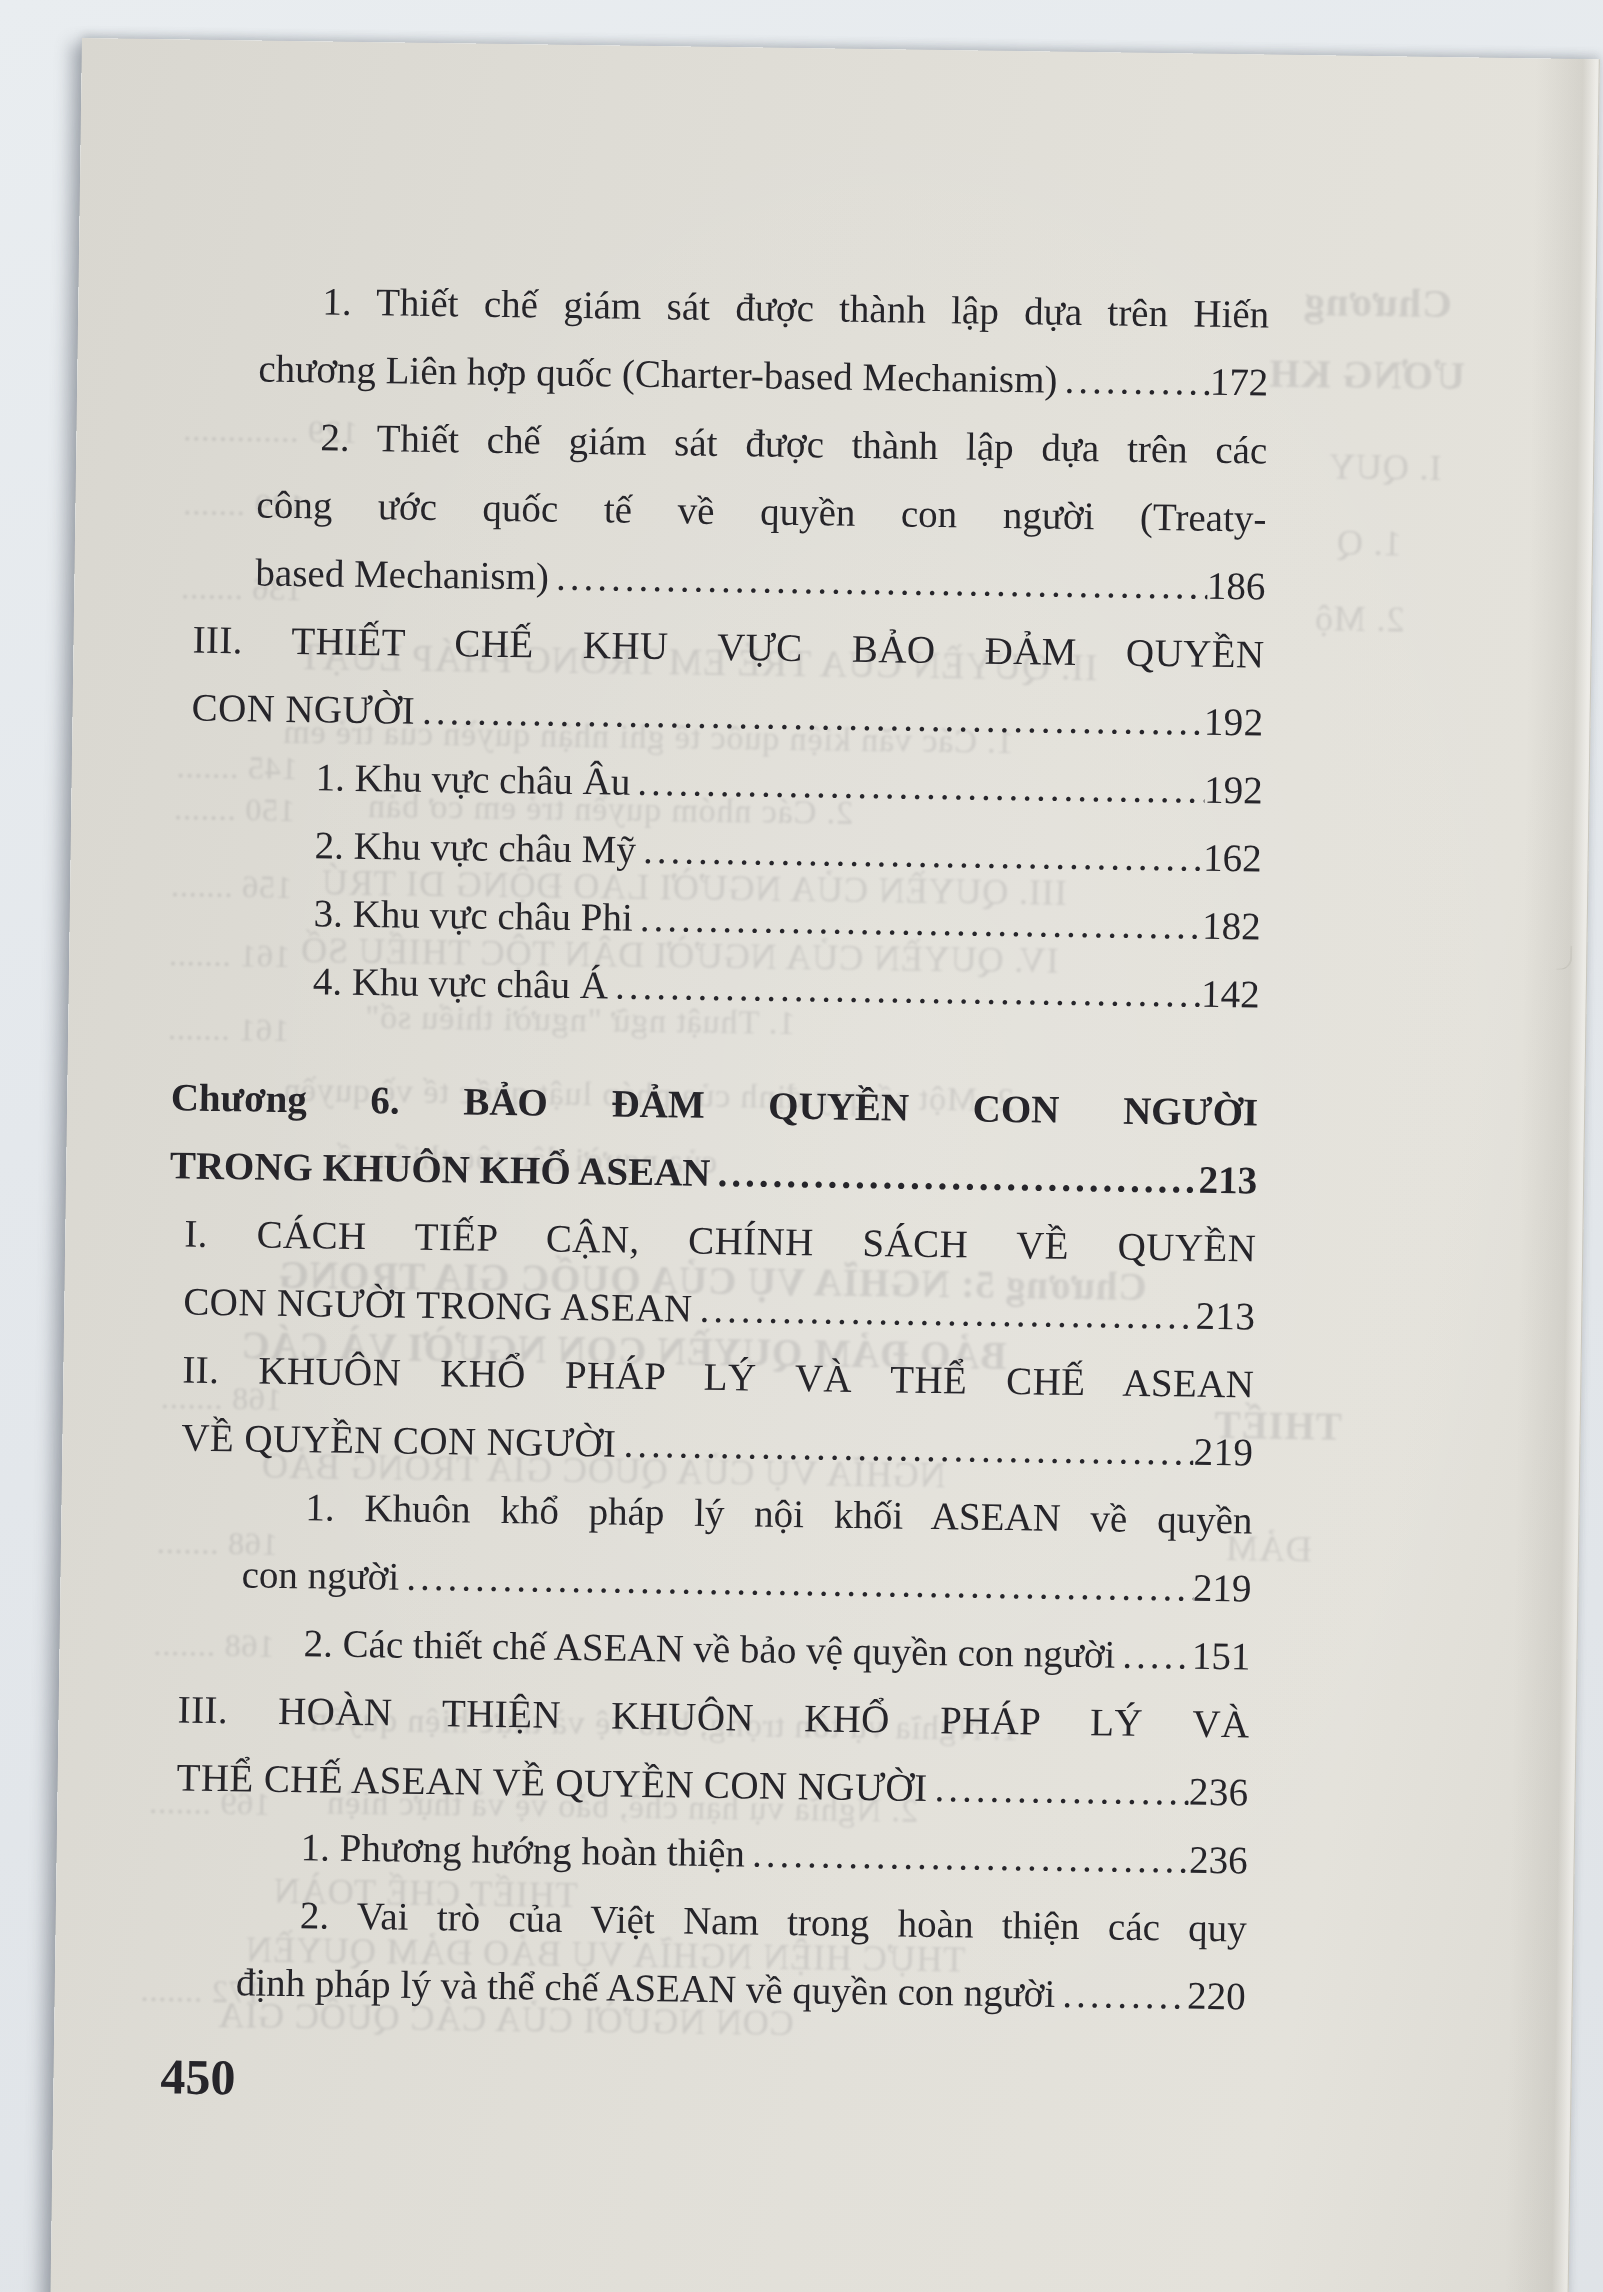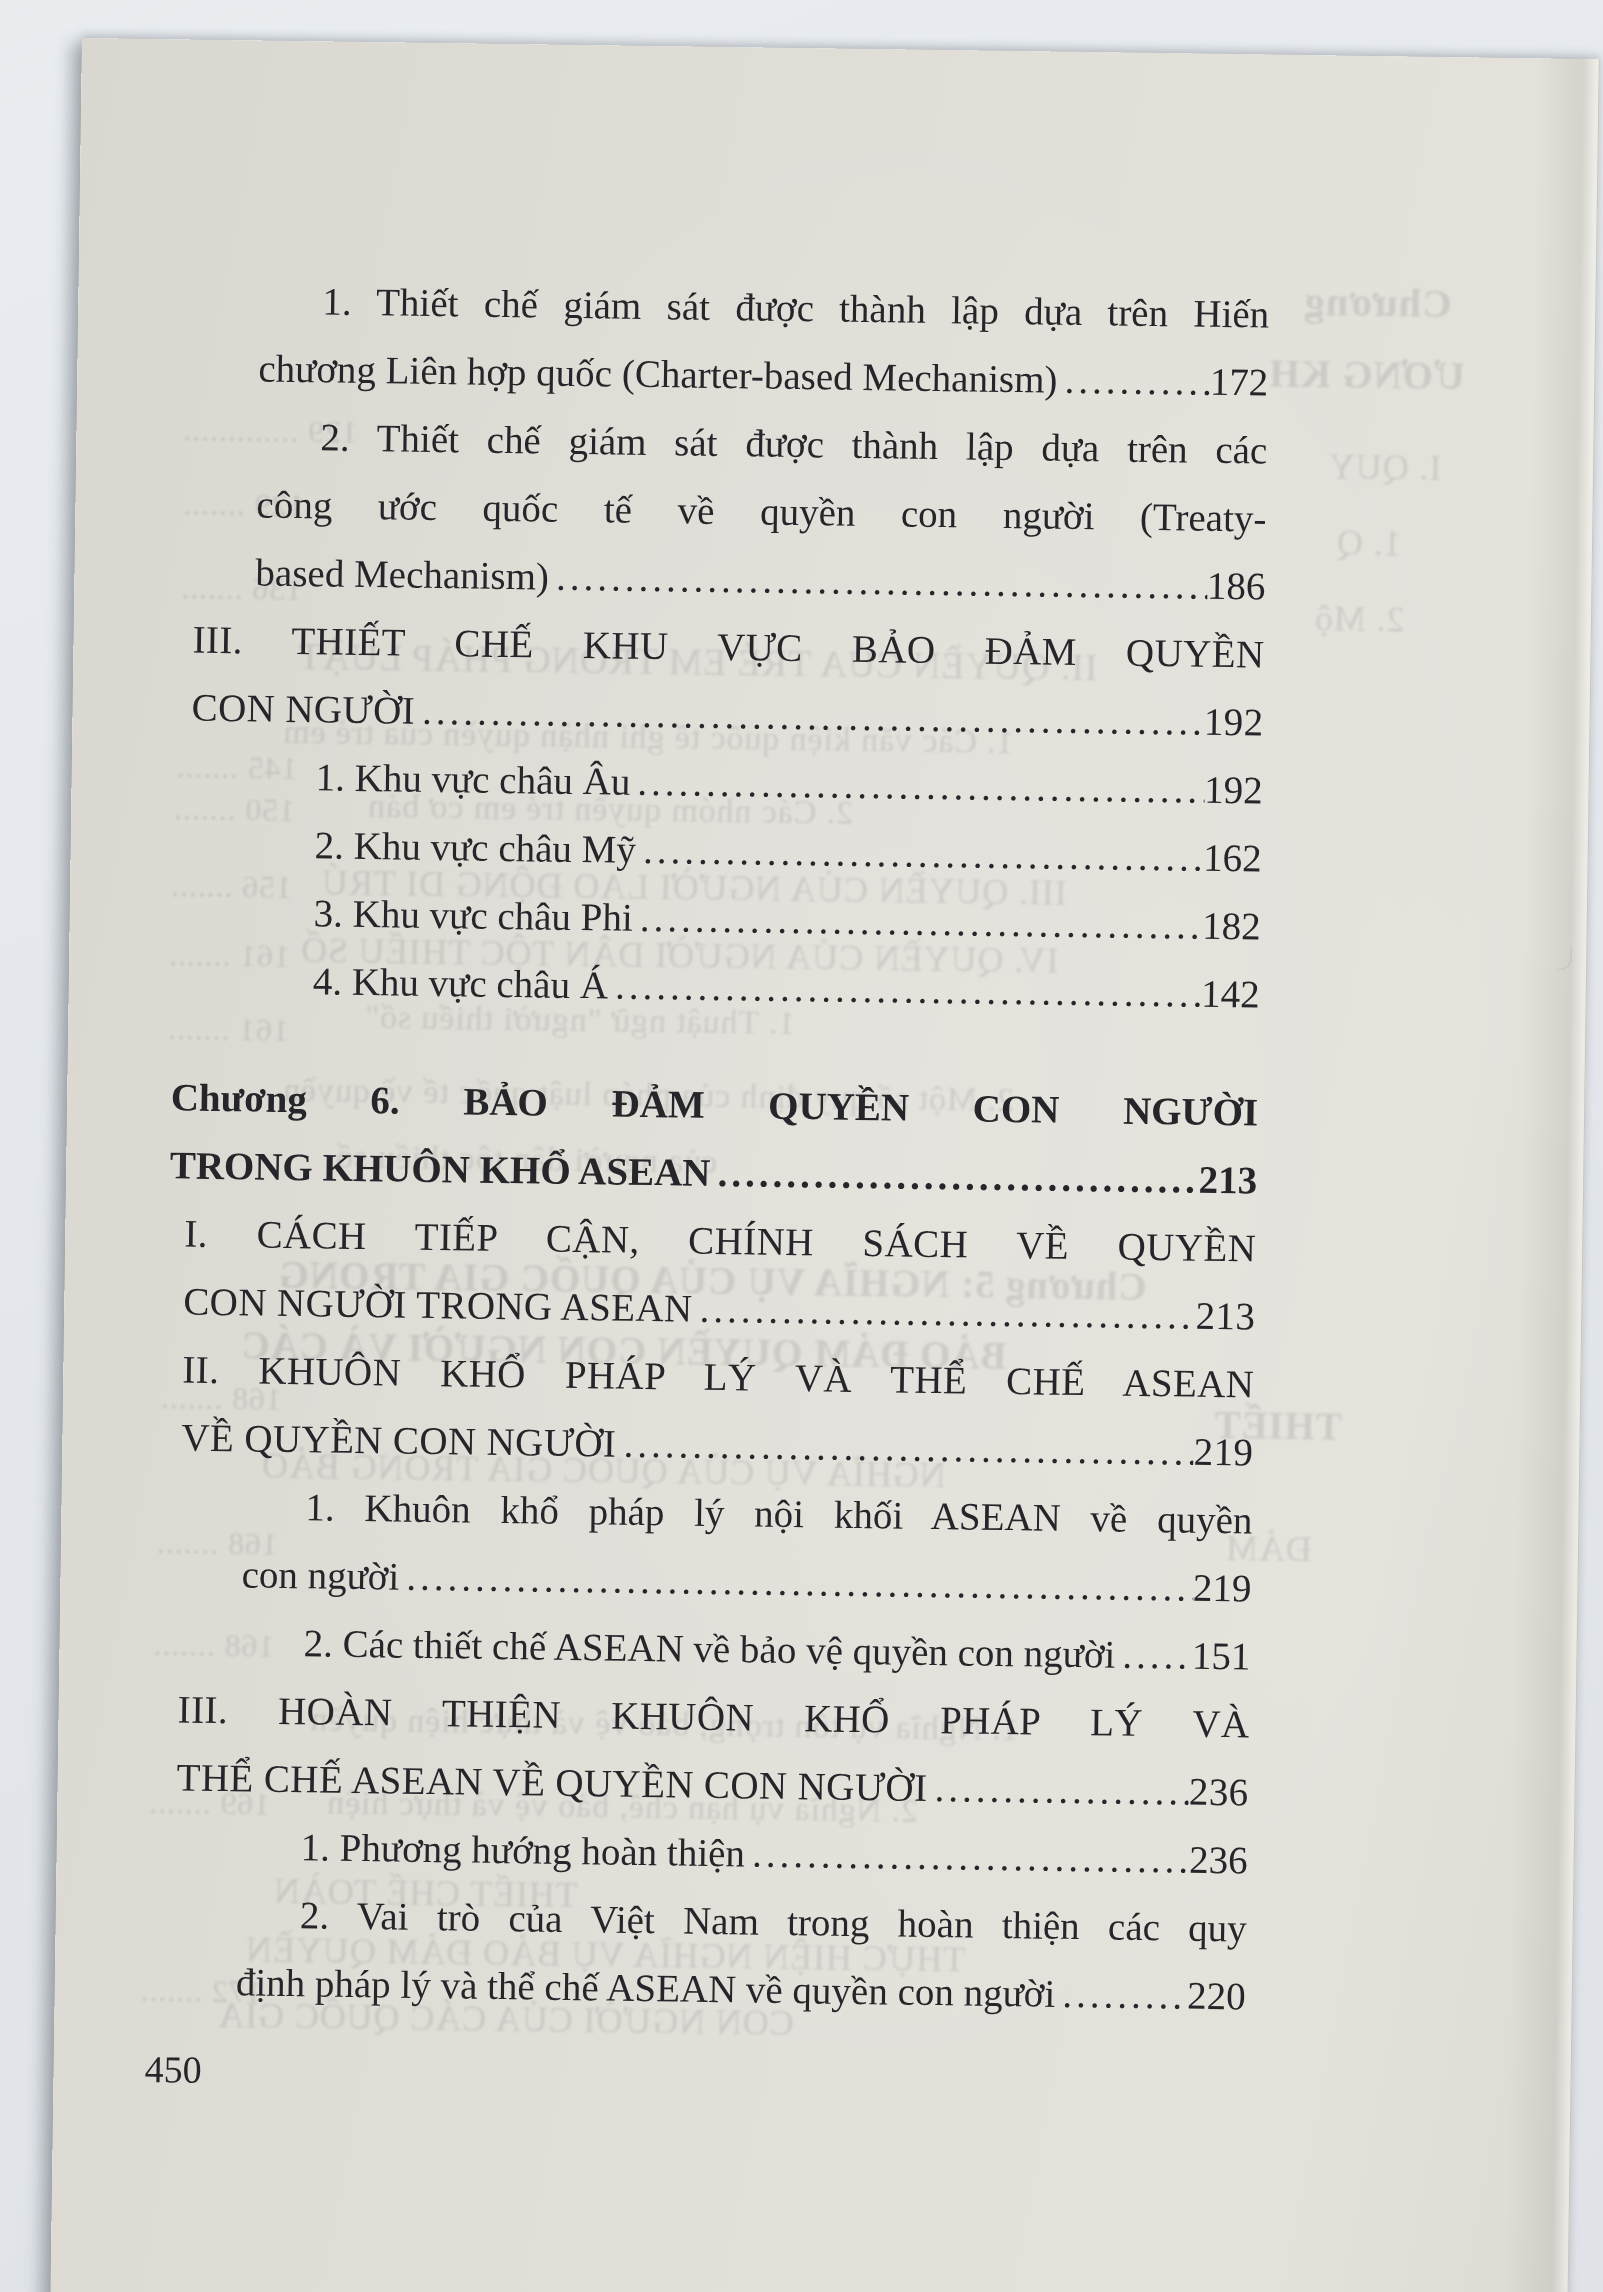--- a/index.html
+++ b/index.html
@@ -45,21 +45,21 @@
   .line.item{margin-left:81px;}
   .line.item.first{padding-left:63px;}
   .line.fill{text-align:justify;text-align-last:justify;}
   .line.leader{display:flex;align-items:baseline;text-align:left;}
   .line.leader .lbl{flex:0 0 auto;}
   .line.leader .dots{
     flex:1 1 auto;overflow:hidden;white-space:nowrap;
     letter-spacing:4px;padding:0 3.6px 0 7.2px;
   }
   .line.leader .num{flex:0 0 auto;}
-  .folio{position:absolute;left:91px;top:2008px;font-size:38px;color:#26252a;}
+  .folio{position:absolute;left:107px;top:2008px;font-size:50px;color:#26252a;font-weight:bold;}
 </style>
 </head>
 <body>
 
 <div class="page">
   <div id="ghosts">
       <span class="ghost b" style="left: 1225px; top: 222px; font-size: 41px;">Chương</span>
       <span class="ghost b" style="left: 1191px; top: 296px; font-size: 39px;">ƯƠNG KH</span>
       <span class="ghost" style="left: 1252px; top: 390px; font-size: 36px;">I. QUY</span>
       <span class="ghost" style="left: 1261px; top: 466px; font-size: 36px;">1. Q</span>

